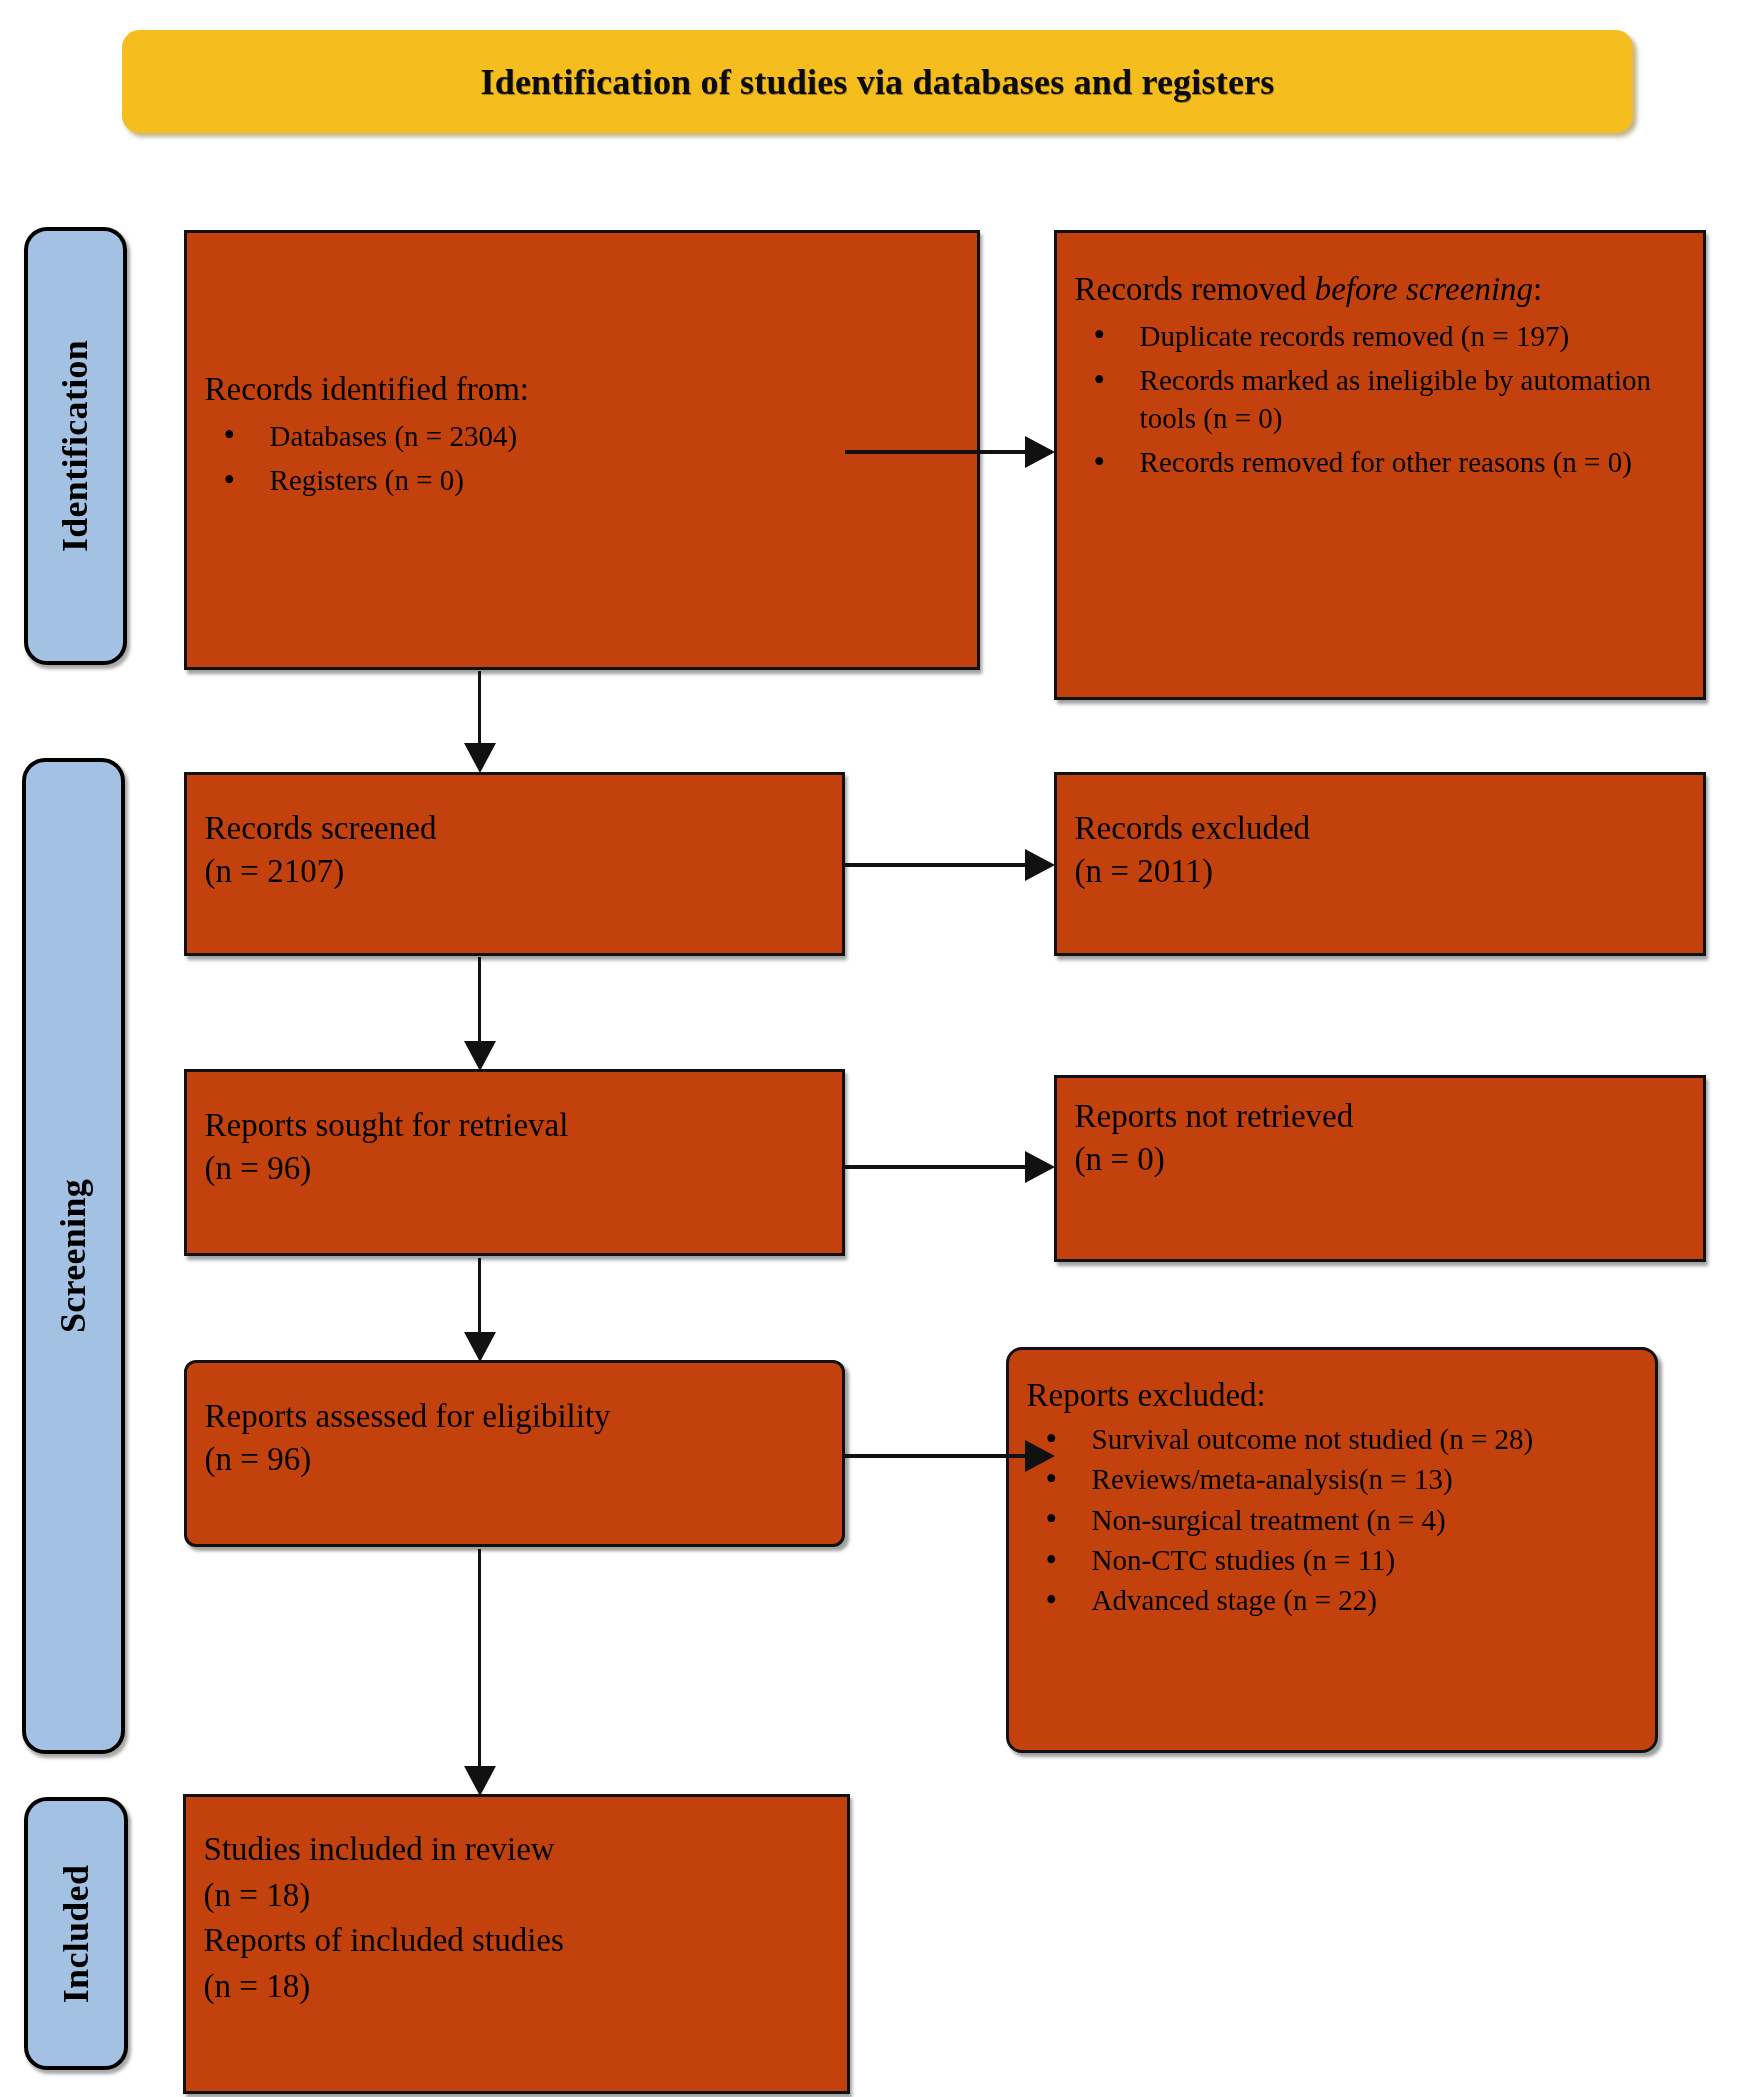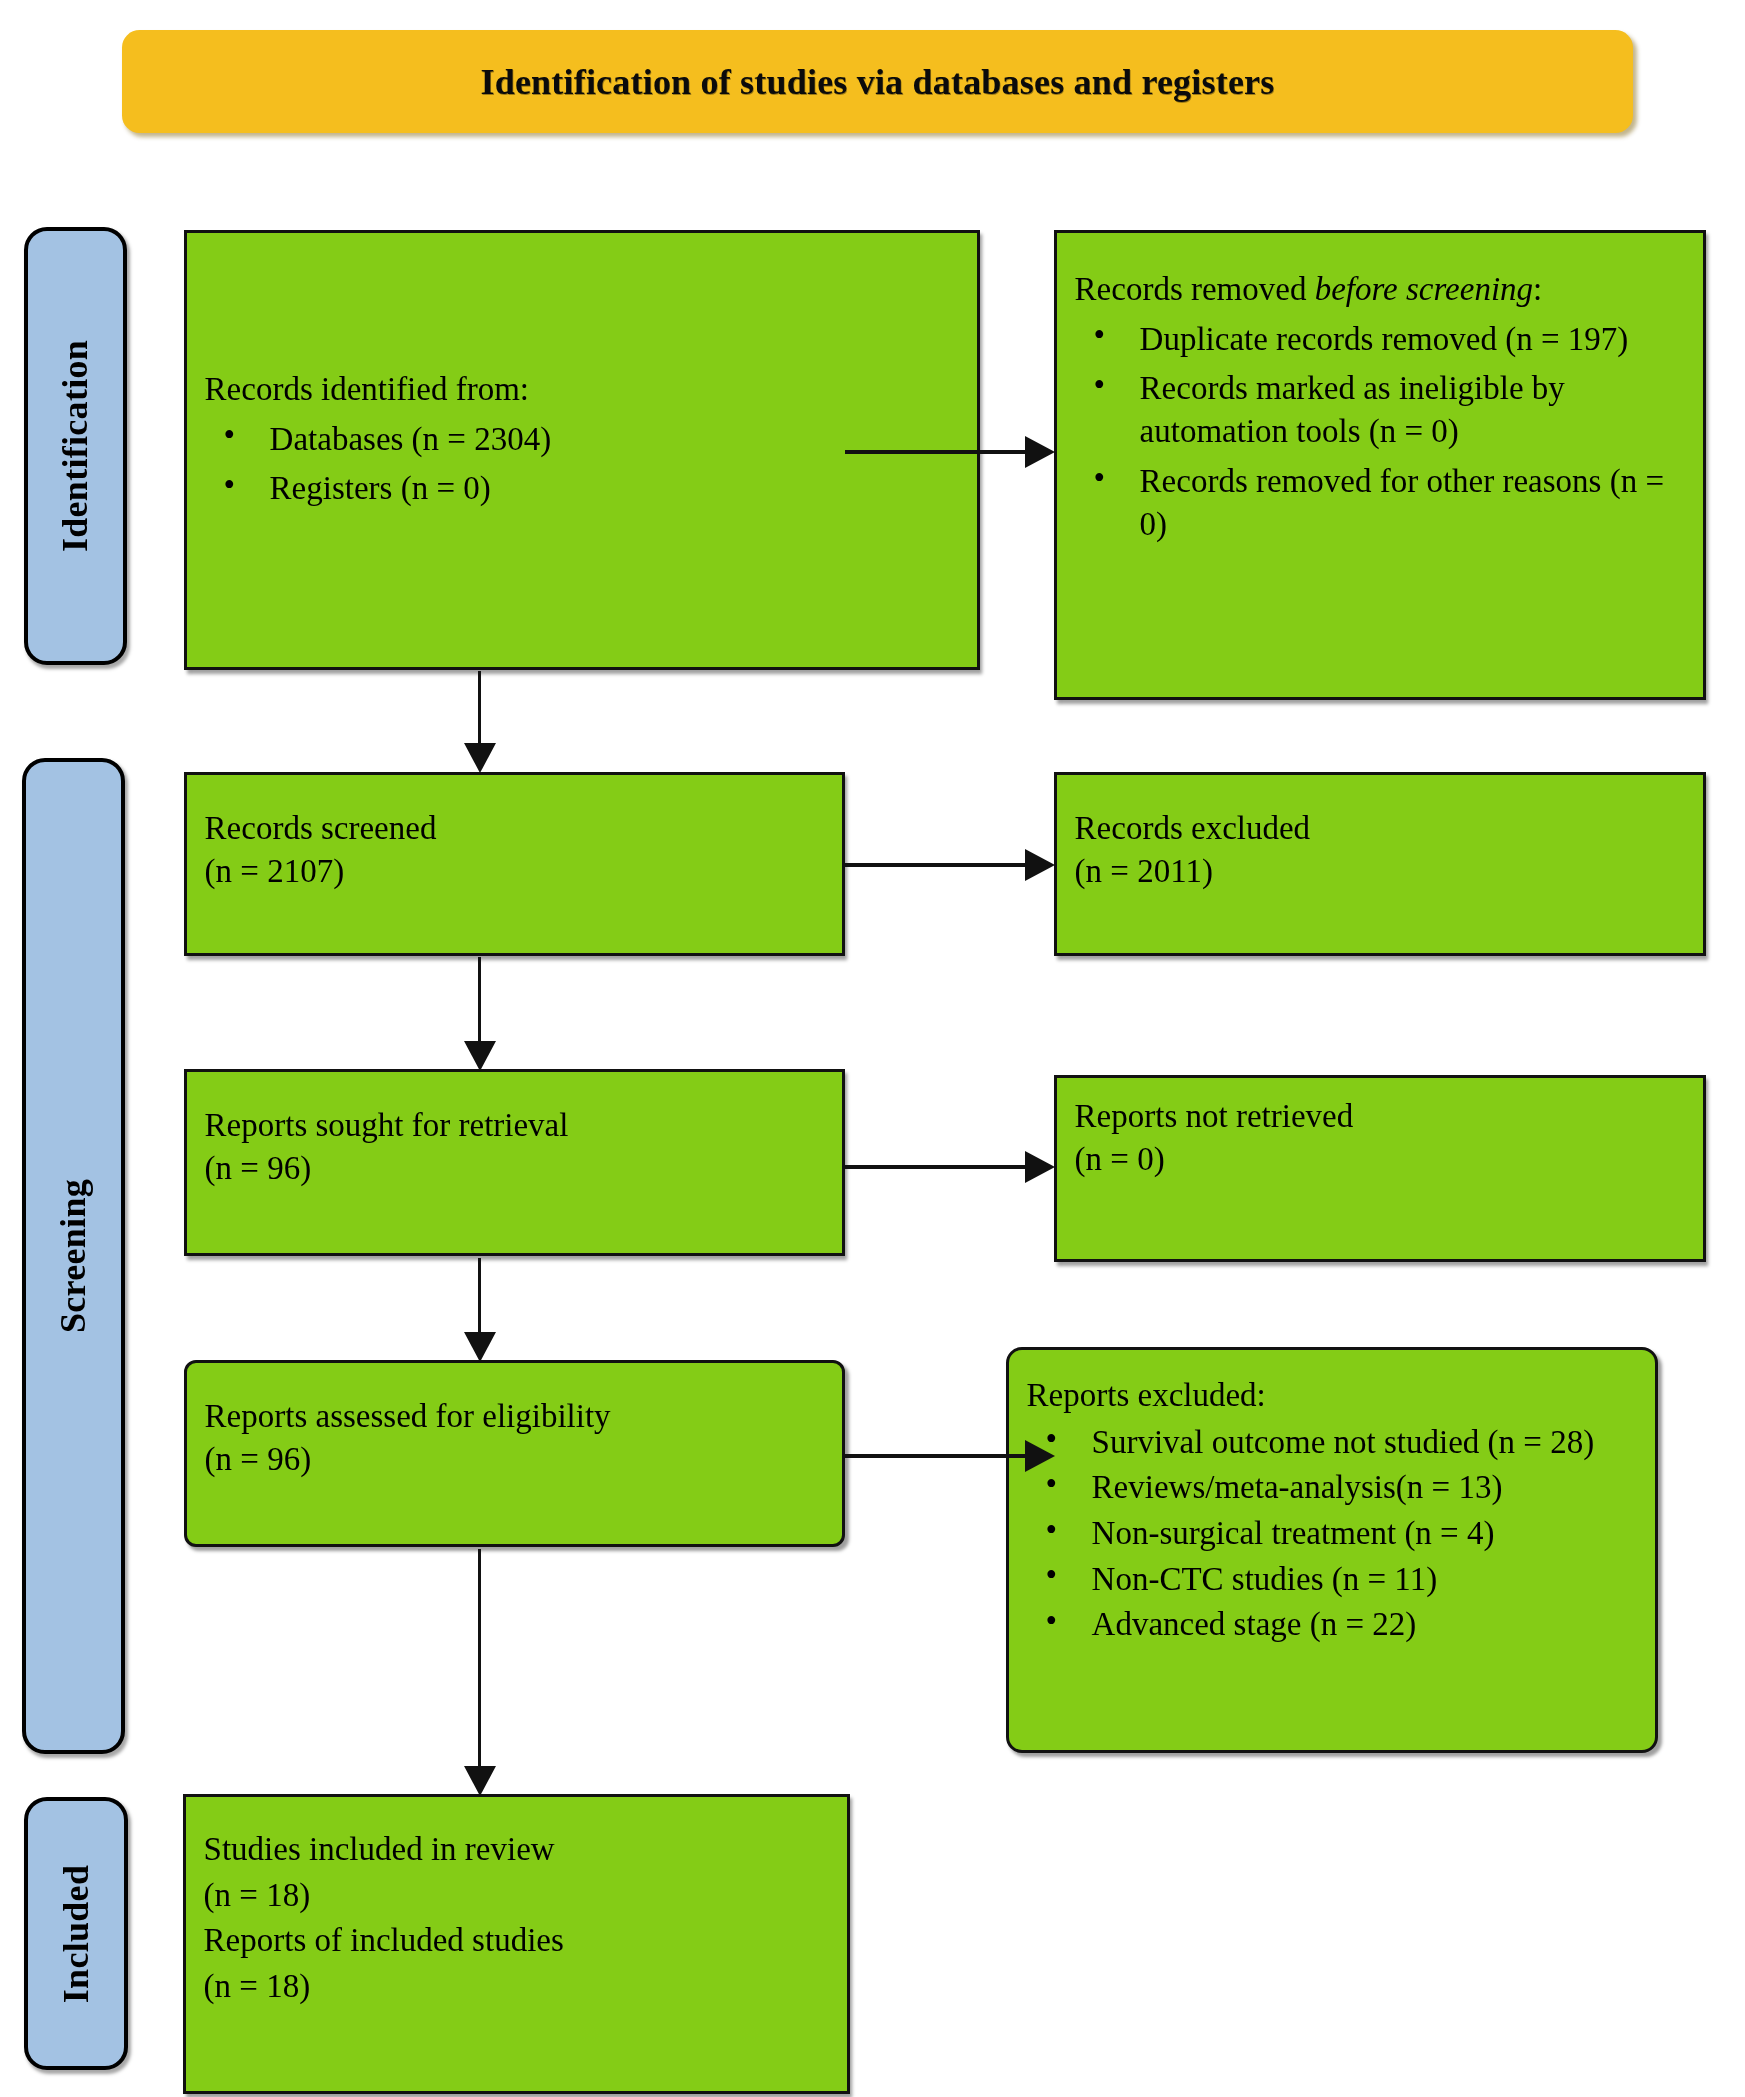--- a/index.html
+++ b/index.html
@@ -29,29 +29,29 @@
   .stage-tab .lbl{
     transform:rotate(-90deg);white-space:nowrap;
     font-size:36px;font-weight:bold;color:#000;letter-spacing:0.3px;
   }
   #tab-identification{left:24px;top:227px;width:95px;height:430px;}
   #tab-screening{left:21.7px;top:758px;width:95px;height:988px;}
   #tab-included{left:24px;top:1797px;width:96px;height:265px;}
 
   
   .pbox{
-    position:absolute;background:#84cc16;border:3.4px solid #111;
+    position:absolute;background:#c2410c;border:3.4px solid #111;
     box-shadow:3.4px 4px 3.4px rgba(0,0,0,.38);
     box-sizing:border-box;
   }
   .pbox .inner{padding:0 17.6px;}
   .pbox p{margin:0;font-size:33px;line-height:1.30;}
   .pbox ul{margin:0;padding:0;list-style:none;}
   .pbox li{
-    position:relative;font-size:33px;line-height:1.30;
+    position:relative;font-size:29px;line-height:1.30;
     padding-left:65px;margin-top:6.8px;
   }
   .pbox li::before{
     content:"\2022";position:absolute;left:19px;top:-3.4px;font-size:33px;
   }
   .pbox .hdr{margin-bottom:4px;}
   em{font-style:italic;}
 
   
   #box-identified     {left:184px;top:230px;width:796px;height:440px;}

